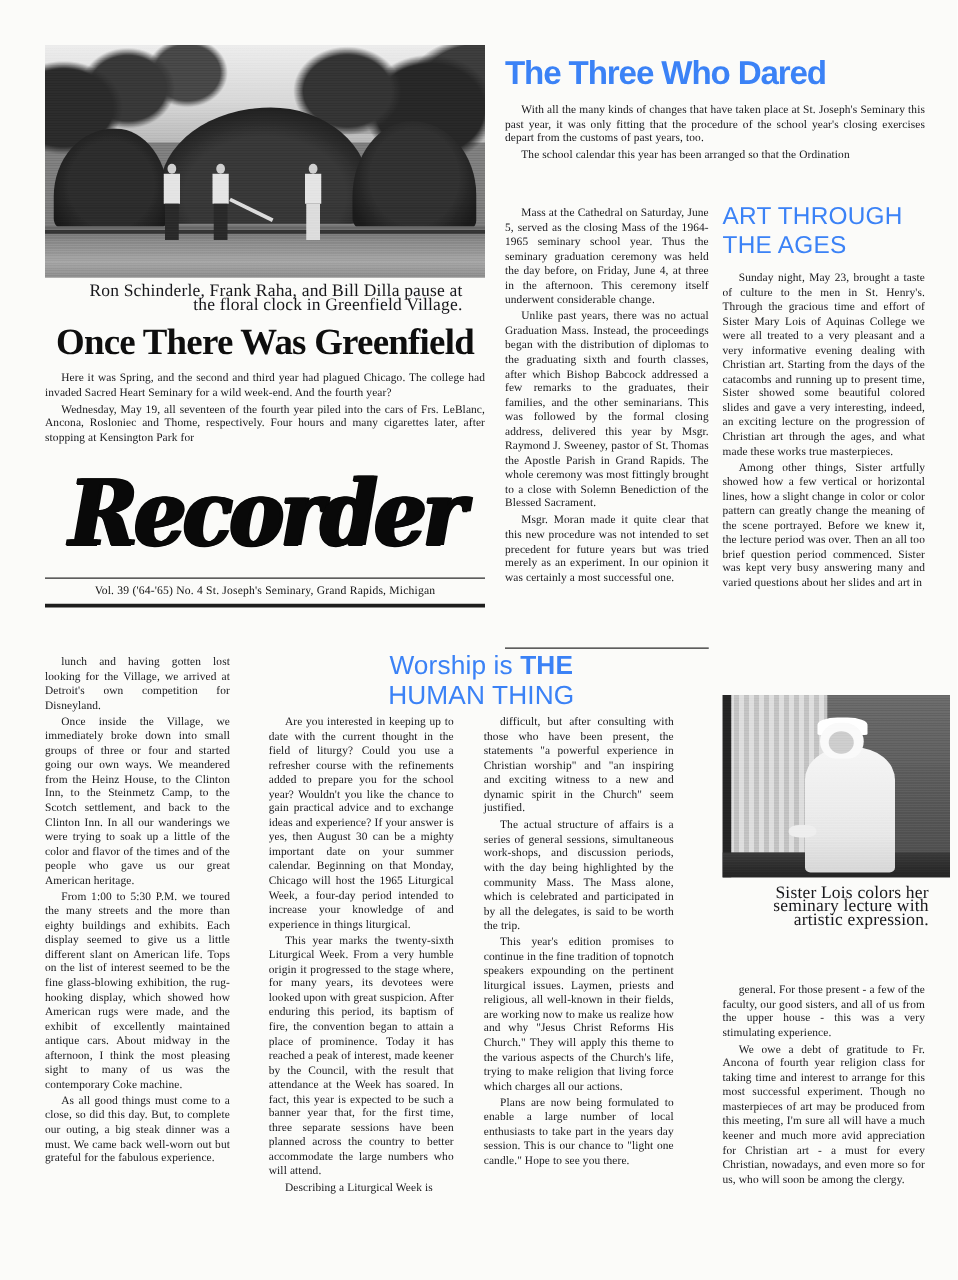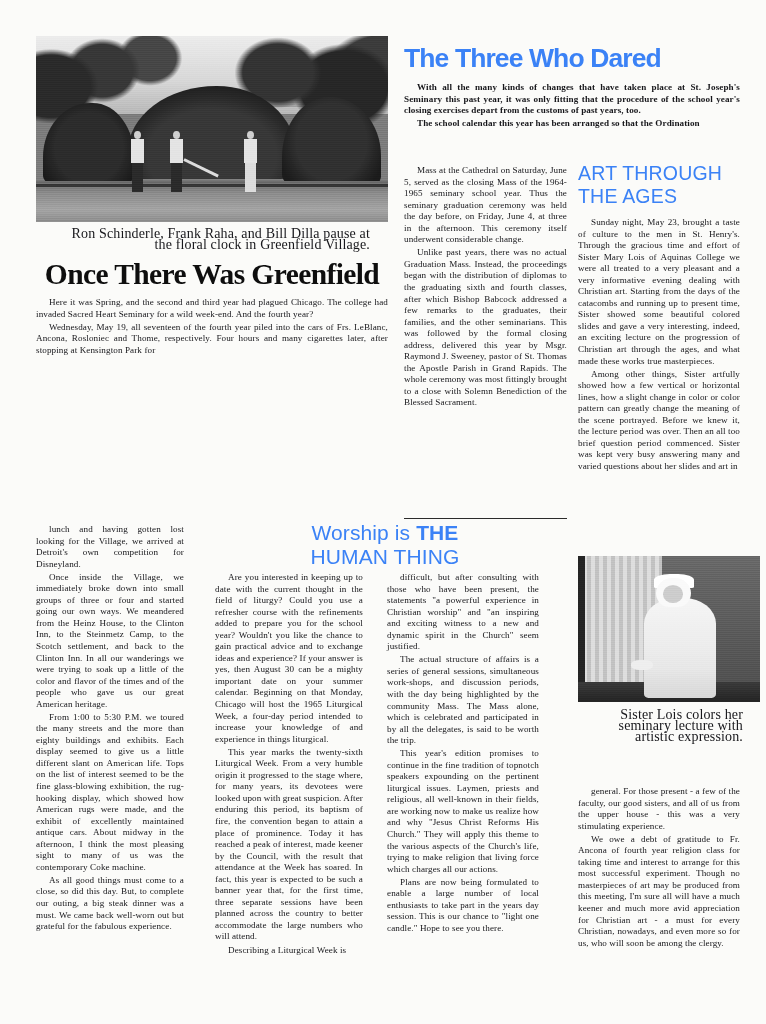--- a/index.html
+++ b/index.html
@@ -264,33 +264,40 @@
     <div class="caption" style="margin-top:6px; padding:0 18px;">Ron Schinderle, Frank Raha, and Bill Dilla pause at the floral clock in Greenfield Village.</div>
 
     <div class="hl-slab" id="hl-greenfield" style="margin-top:8px;">Once There Was Greenfield</div>
 
     <div class="body-text" style="margin-top:7px;">
       <p>Here it was Spring, and the second and third year had plagued Chicago. The college had invaded Sacred Heart Seminary for a wild week-end. And the fourth year?</p>
       <p>Wednesday, May 19, all seventeen of the fourth year piled into the cars of Frs. LeBlanc, Ancona, Rosloniec and Thome, respectively. Four hours and many cigarettes later, after stopping at Kensington Park for</p>
     </div>
   </div>
 
+  <div class="col" id="masthead-wrap" style="left:36px; top:382px; width:352px;">
+    <div id="masthead-title">Recorder</div>
+    <div class="rule-thin" style="margin-top:10px;"></div>
+    <div id="masthead-sub" style="margin-top:5px;">Vol. 39 ('64-'65) No. 4 St. Joseph's Seminary, Grand Rapids, Michigan</div>
+    <div class="rule-thick" style="margin-top:5px;"></div>
+  </div>
 
   <div class="col" style="left:404px; top:44px; width:336px;">
     <div class="hl-sans" id="hl-three-who-dared">The Three Who Dared</div>
 
-    <div class="body-text" style="margin-top:9px;font-weight:bold;">
+    <div class="body-text" style="margin-top:9px;">
       <p>With all the many kinds of changes that have taken place at St. Joseph's Seminary this past year, it was only fitting that the procedure of the school year's closing exercises depart from the customs of past years, too.</p>
       <p>The school calendar this year has been arranged so that the Ordination</p>
     </div>
   </div>
 
   <div class="col body-text" style="left:404px; top:165px; width:163px;">
     <p>Mass at the Cathedral on Saturday, June 5, served as the closing Mass of the 1964-1965 seminary school year. Thus the seminary graduation ceremony was held the day before, on Friday, June 4, at three in the afternoon. This ceremony itself underwent considerable change.</p>
     <p>Unlike past years, there was no actual Graduation Mass. Instead, the proceedings began with the distribution of diplomas to the graduating sixth and fourth classes, after which Bishop Babcock addressed a few remarks to the graduates, their families, and the other seminarians. This was followed by the formal closing address, delivered this year by Msgr. Raymond J. Sweeney, pastor of St. Thomas the Apostle Parish in Grand Rapids. The whole ceremony was most fittingly brought to a close with Solemn Benediction of the Blessed Sacrament.</p>
+    <p>Msgr. Moran made it quite clear that this new procedure was not intended to set precedent for future years but was tried merely as an experiment. In our opinion it was certainly a most successful one.</p>
   </div>
 
   <div class="col" style="left:578px; top:162px; width:162px;">
     <div class="hl-sans" id="hl-art-ages">
       <div>ART THROUGH</div>
       <div>THE AGES</div>
     </div>
     <div class="body-text" style="margin-top:10px;">
       <p>Sunday night, May 23, brought a taste of culture to the men in St. Henry's. Through the gracious time and effort of Sister Mary Lois of Aquinas College we were all treated to a very pleasant and a very informative evening dealing with Christian art. Starting from the days of the catacombs and running up to present time, Sister showed some beautiful colored slides and gave a very interesting, indeed, an exciting lecture on the progression of Christian art through the ages, and what made these works true masterpieces.</p>
       <p>Among other things, Sister artfully showed how a few vertical or horizontal lines, how a slight change in color or color pattern can greatly change the meaning of the scene portrayed. Before we knew it, the lecture period was over. Then an all too brief question period commenced. Sister was kept very busy answering many and varied questions about her slides and art in</p>

